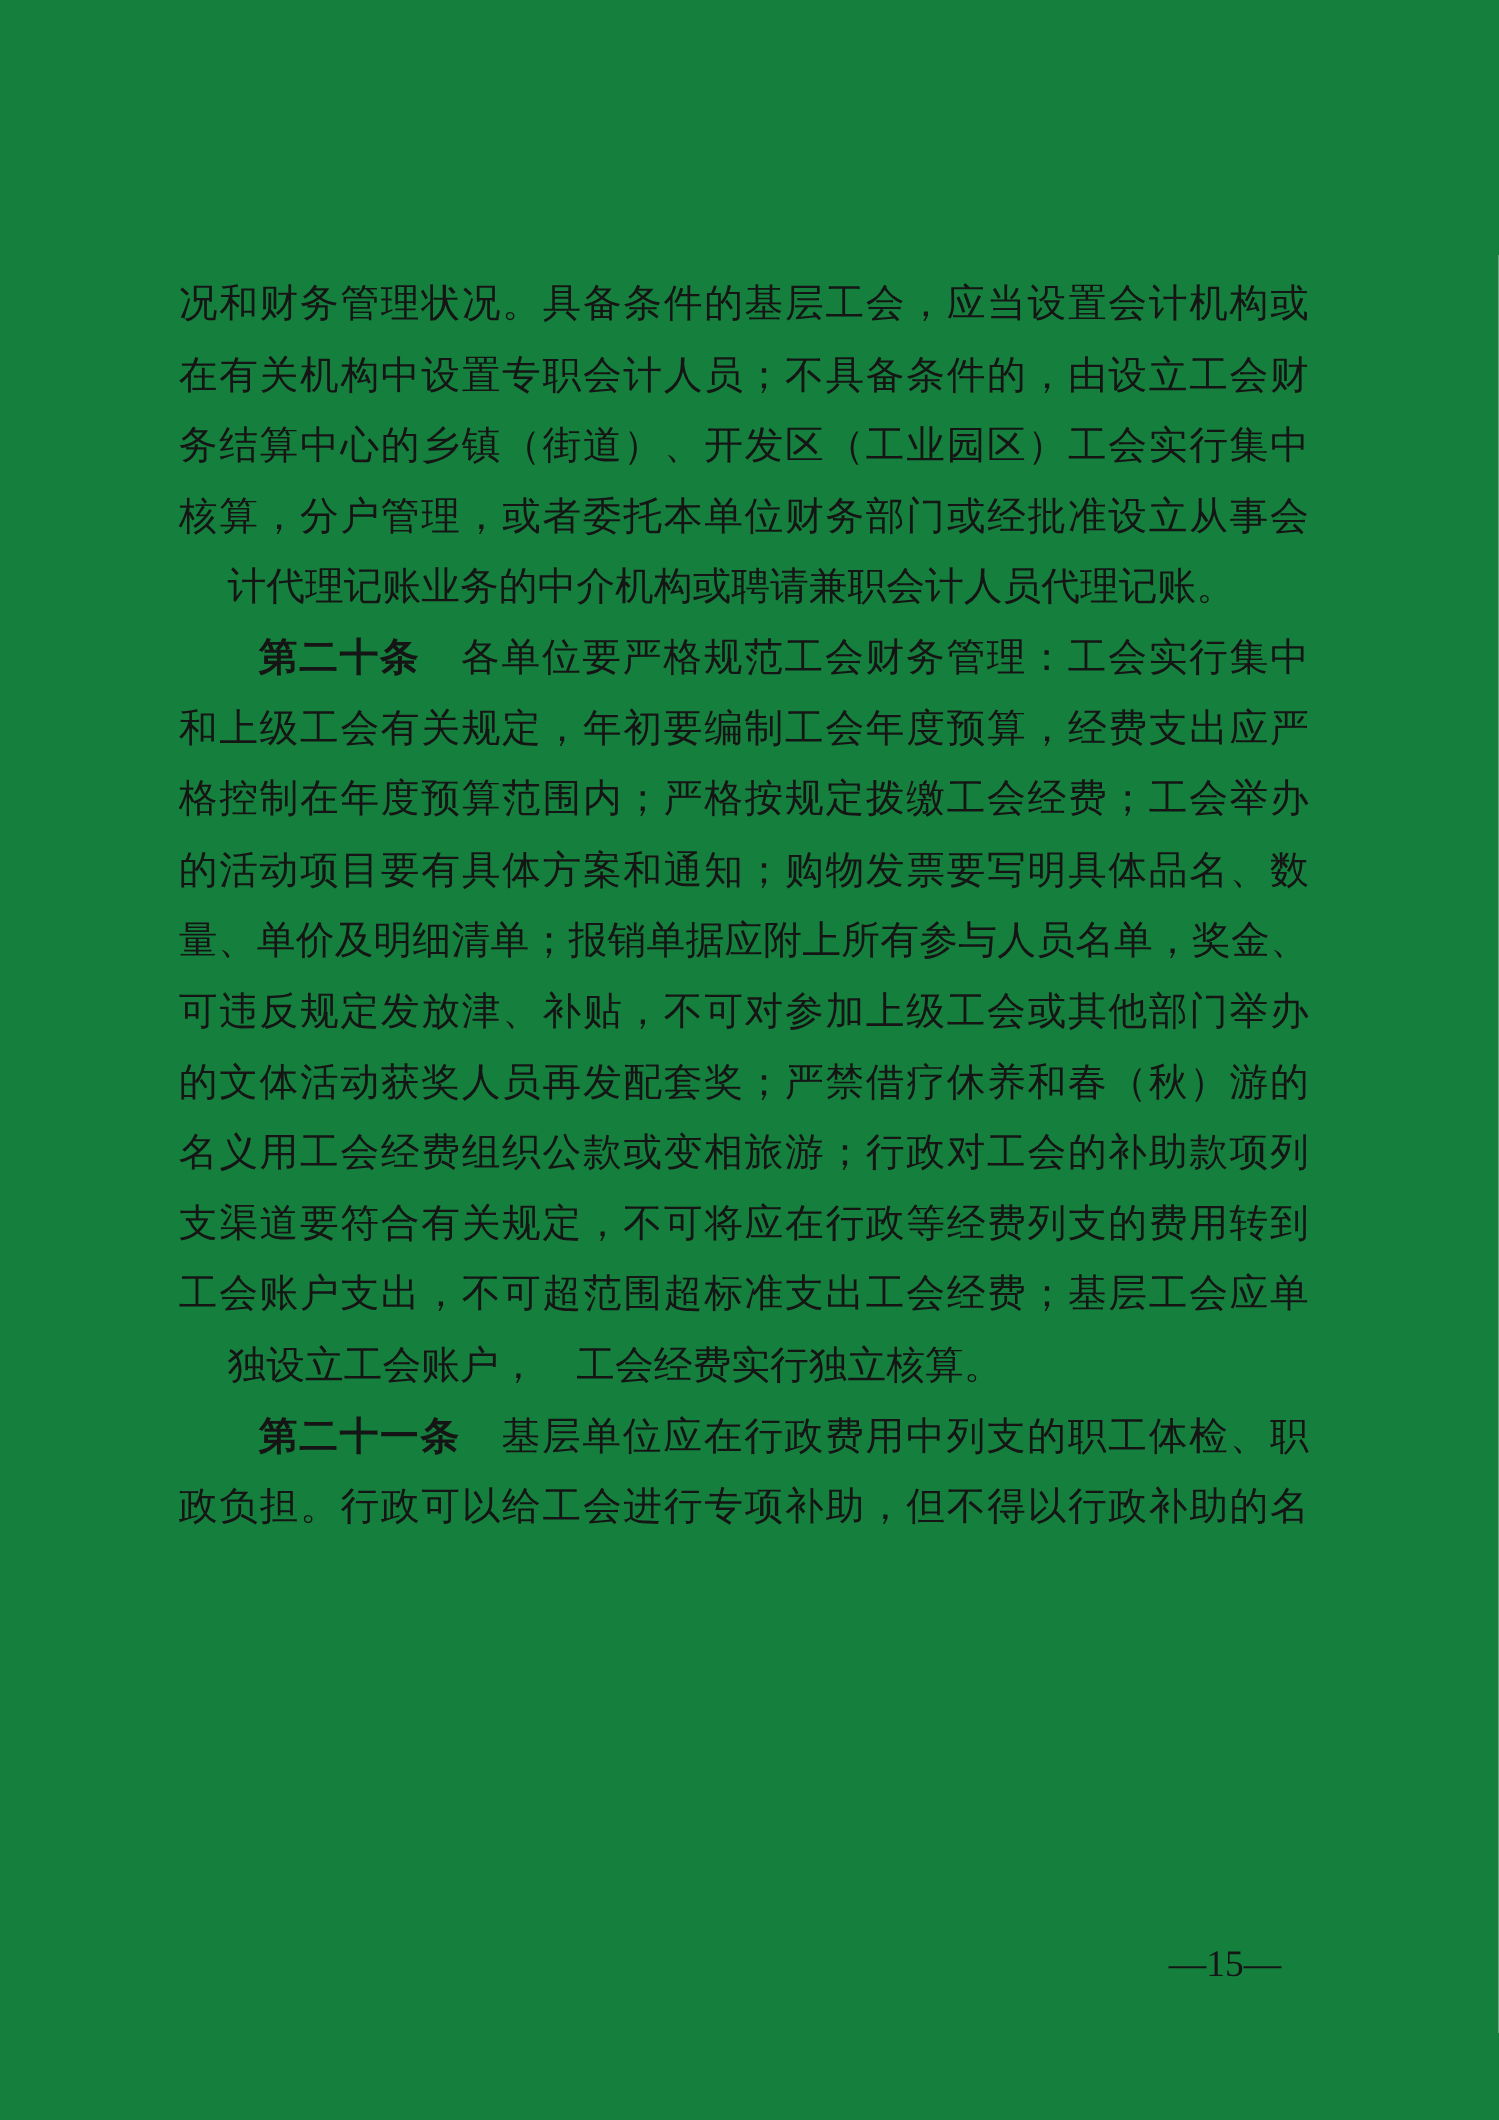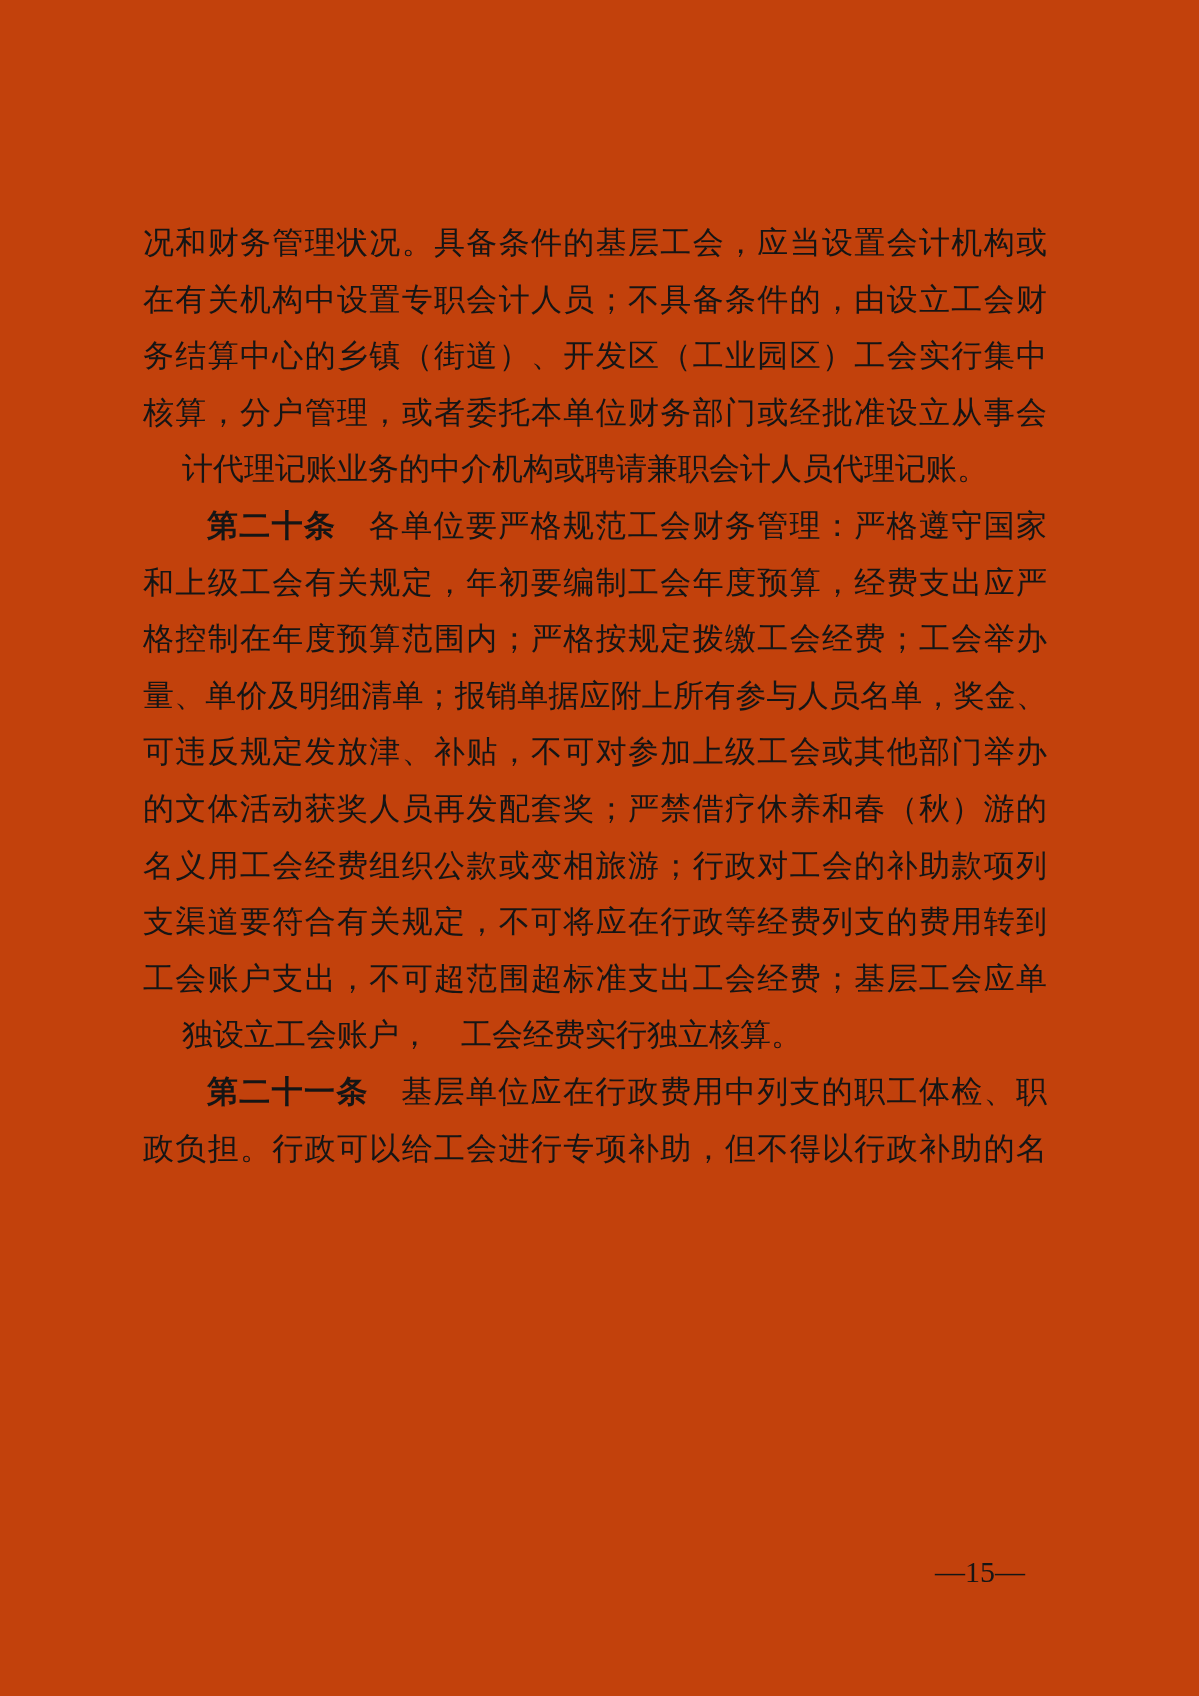--- a/index.html
+++ b/index.html
@@ -5,21 +5,21 @@
   html, body {
     margin: 0;
     padding: 0;
     background: #e8e8e8;
   }
   .page {
     position: relative;
     width: 1199px;
     height: 1696px;
     margin: 0 auto;
-    background: #c2410c;
+    background: #15803d;
     overflow: hidden;
     font-family: "Liberation Sans", sans-serif;
     color: #151515;
   }
   .textblock {
     position: absolute;
     left: 143px;
     top: 215px;
     width: 904px;
   }
@@ -62,23 +62,24 @@
 
 <div class="page">
   <div class="textblock">
 
     <div class="line">况和财务管理状况。具备条件的基层工会，应当设置会计机构或</div>
     <div class="line">在有关机构中设置专职会计人员；不具备条件的，由设立工会财</div>
     <div class="line">务结算中心的乡镇（街道）、开发区（工业园区）工会实行集中</div>
     <div class="line">核算，分户管理，或者委托本单位财务部门或经批准设立从事会</div>
     <div class="line para-end">计代理记账业务的中介机构或聘请兼职会计人员代理记账。</div>
 
-    <div class="line indent"><span class="article-heading">第二十条</span><span>　各单位要严格规范工会财务管理：严格遵守国家</span></div>
+    <div class="line indent"><span class="article-heading">第二十条</span><span>　各单位要严格规范工会财务管理：工会实行集中</span></div>
     <div class="line">和上级工会有关规定，年初要编制工会年度预算，经费支出应严</div>
     <div class="line">格控制在年度预算范围内；严格按规定拨缴工会经费；工会举办</div>
+    <div class="line">的活动项目要有具体方案和通知；购物发票要写明具体品名、数</div>
     <div class="line">量、单价及明细清单；报销单据应附上所有参与人员名单，奖金、</div>
     <div class="line">可违反规定发放津、补贴，不可对参加上级工会或其他部门举办</div>
     <div class="line">的文体活动获奖人员再发配套奖；严禁借疗休养和春（秋）游的</div>
     <div class="line">名义用工会经费组织公款或变相旅游；行政对工会的补助款项列</div>
     <div class="line">支渠道要符合有关规定，不可将应在行政等经费列支的费用转到</div>
     <div class="line">工会账户支出，不可超范围超标准支出工会经费；基层工会应单</div>
     <div class="line para-end">独设立工会账户，　工会经费实行独立核算。</div>
 
     <div class="line indent"><span class="article-heading">第二十一条</span><span>　基层单位应在行政费用中列支的职工体检、职</span></div>
     <div class="line">政负担。行政可以给工会进行专项补助，但不得以行政补助的名</div>

